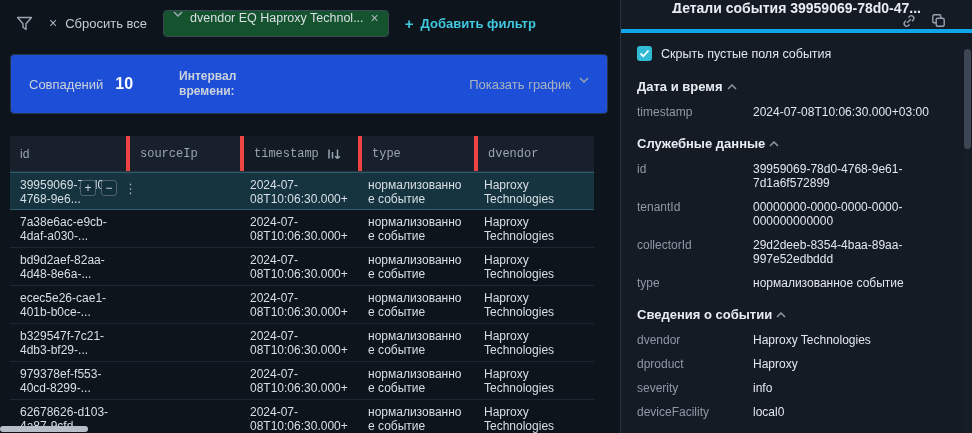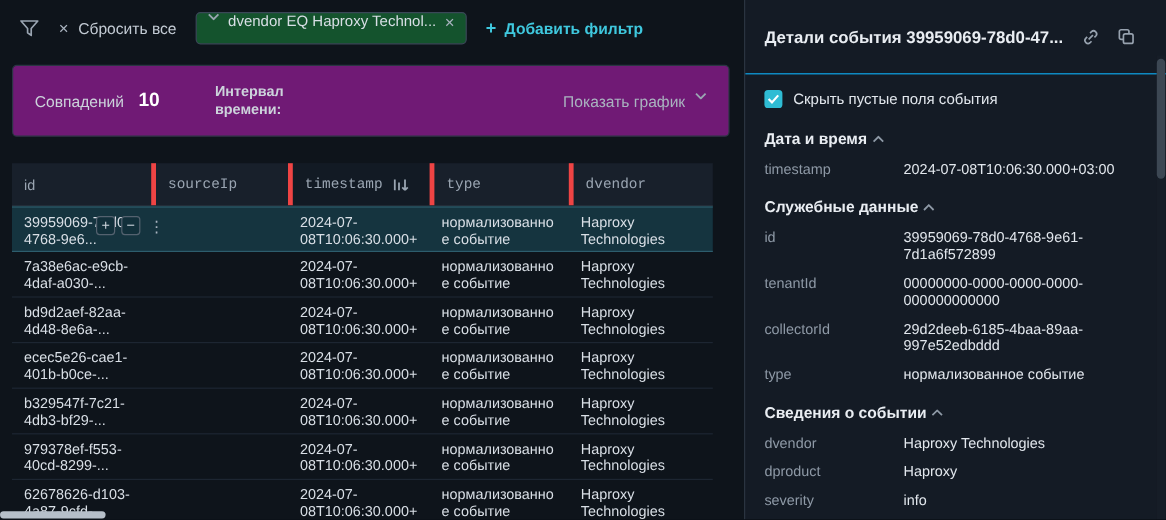--- a/index.html
+++ b/index.html
@@ -10,21 +10,21 @@
   
   .toolbar { height: 46px; display: flex; align-items: center; padding: 0 16px; gap: 16px; }
   .icon { color: #9aa5b2; display: inline-flex; align-items: center; }
   .reset { display: inline-flex; gap: 8px; align-items: center; color: #c3cbd4; font-size: 13px; cursor: default; background: none; border: none; font-family: inherit; }
   .x-glyph { color: #aab4c0; font-size: 14px; line-height: 1; }
   .chip { display: inline-flex; align-items: flex-start; gap: 7px; height: 27px; padding: 0 9px; background: #14532d; border: 1px solid #3a4757; border-radius: 4px; font-size: 12.5px; color: #d9dfe6; }
   .add-filter { display: inline-flex; gap: 7px; align-items: center; color: #3fc8de; font-size: 13px; font-weight: 600; background: none; border: none; font-family: inherit; }
   .plus-glyph { font-size: 15px; line-height: 1; color: #3fc8de; }
 
   
-  .summary { margin: 8px 12px 0 10px; height: 60px; border: 1px solid #2b3543; border-radius: 4px; background: #701a75; display: flex; align-items: center; padding: 0 18px; }
+  .summary { margin: 8px 12px 0 10px; height: 60px; border: 1px solid #2b3543; border-radius: 4px; background: #1d4ed8; display: flex; align-items: center; padding: 0 18px; }
   .matches { display: flex; align-items: center; gap: 12px; }
   .matches .lbl { font-size: 13px; color: #ccd3db; }
   .matches .cnt { font-size: 16px; font-weight: 700; color: #ffffff; }
   .interval { display: flex; gap: 12px; margin-left: 46px; align-items: center; }
   .interval .lbl { width: 64px; font-size: 12px; font-weight: 700; color: #ccd3db; line-height: 15px; }
   .interval .val { width: 205px; font-size: 12px; color: #e6ebf0; line-height: 15px; }
   .show-chart { margin-left: auto; display: inline-flex; align-items: flex-start; gap: 8px; color: #a9b3bf; font-size: 13px; background: none; border: none; font-family: inherit; }
 
   
   .table { margin: 22px 26px 0 10px; font-size: 12px; }
@@ -37,21 +37,21 @@
   .trow.selected { background: #15343f; border-top: 1px solid #2d5d6d; border-bottom: 1px solid #2d5d6d; }
   .td { padding: 5px 10px 0; line-height: 14px; color: #d9dfe6; overflow: hidden; }
   .td .t { display: block; max-height: 28px; overflow: hidden; overflow-wrap: break-word; }
   .row-actions { position: absolute; left: 70px; top: 7px; display: flex; gap: 5px; align-items: center; }
   .mini-btn { width: 16px; height: 16px; display: flex; align-items: center; justify-content: center; background: #12303b; border: 1px solid #54626f; border-radius: 3px; color: #cdd5dd; font-size: 12px; line-height: 1; font-family: inherit; }
   .kebab { color: #aab4c0; font-size: 13px; margin-left: 2px; }
   .hthumb { position: absolute; left: 0; bottom: 1px; width: 88px; height: 6px; background: #b6bfc9; border-radius: 3px; }
 
   
   .details { flex: 1; background: #141b25; border-left: 1px solid #2a3440; position: relative; overflow: hidden; }
-  .d-head { height: 62px; display: flex; align-items: center; padding: 0 16px; border-bottom: 1px solid #0ea5e9; }
+  .d-head { height: 33px; display: flex; align-items: center; padding: 0 16px; border-bottom: 4px solid #0ea5e9; flex-direction: column; }
   .d-title { font-size: 14px; font-weight: 700; color: #e9edf2; white-space: nowrap; overflow: hidden; max-width: 265px; }
   .d-icons { margin-left: auto; display: flex; gap: 14px; color: #97a2af; padding-right: 10px; }
   .d-icons button { background: none; border: none; color: inherit; display: inline-flex; }
   .chk-row { display: flex; align-items: center; gap: 9px; padding: 13px 16px 6px; }
   .checkbox { width: 15px; height: 15px; background: #2fbcd4; border-radius: 3px; display: flex; align-items: center; justify-content: center; flex: none; }
   .chk-label { font-size: 12.5px; color: #e2e7ed; }
   .sec-title { display: flex; align-items: center; gap: 4px; padding: 12px 16px 6px; font-size: 13px; font-weight: 700; color: #e9edf2; }
   .sec-title .icon { color: #8e99a6; }
   .field { display: flex; padding: 5px 16px; font-size: 12px; }
   .field .k { width: 116px; color: #8e99a6; flex: none; }
@@ -321,21 +321,21 @@
     <div class="field">
       <span class="k">id</span>
       <span class="v">39959069-78d0-4768-9e61-7d1a6f572899</span>
     </div>
     <div class="field">
       <span class="k">tenantId</span>
       <span class="v">00000000-0000-0000-0000-000000000000</span>
     </div>
     <div class="field">
       <span class="k">collectorId</span>
-      <span class="v">29d2deeb-6185-4baa-89aa-997e52edbddd</span>
+      <span class="v">29d2deeb-8354-4baa-89aa-997e52edbddd</span>
     </div>
     <div class="field">
       <span class="k">type</span>
       <span class="v">нормализованное событие</span>
     </div>
 
     <div class="sec-title">
       <span>Сведения о событии</span>
       <span class="icon">
         <svg width="10" height="6" viewBox="0 0 10 6">

